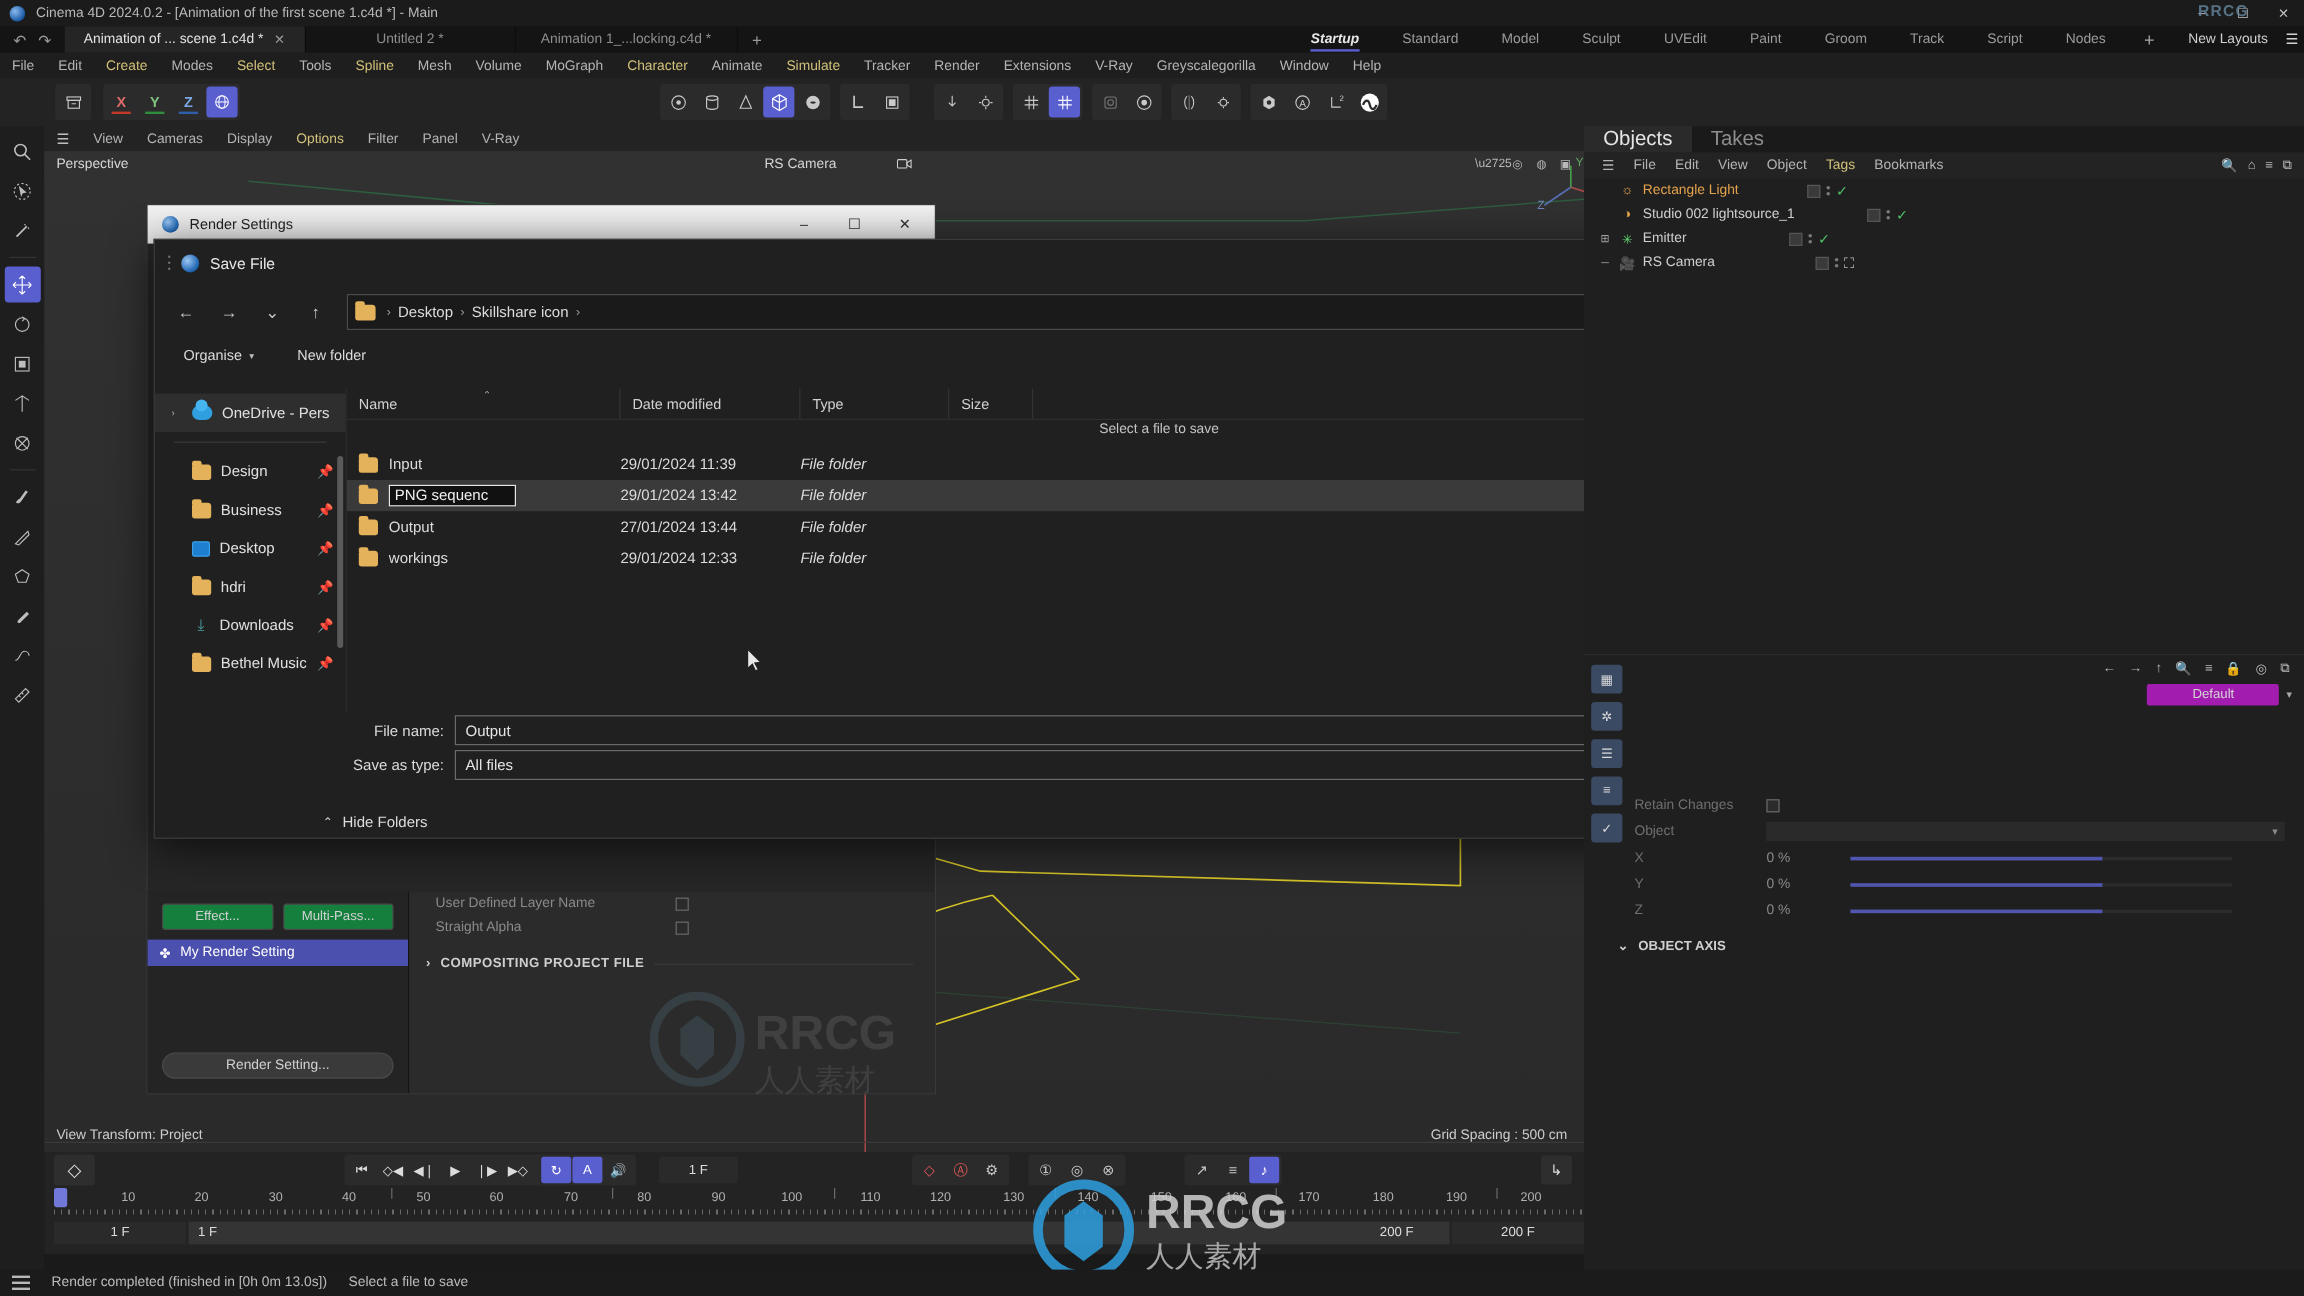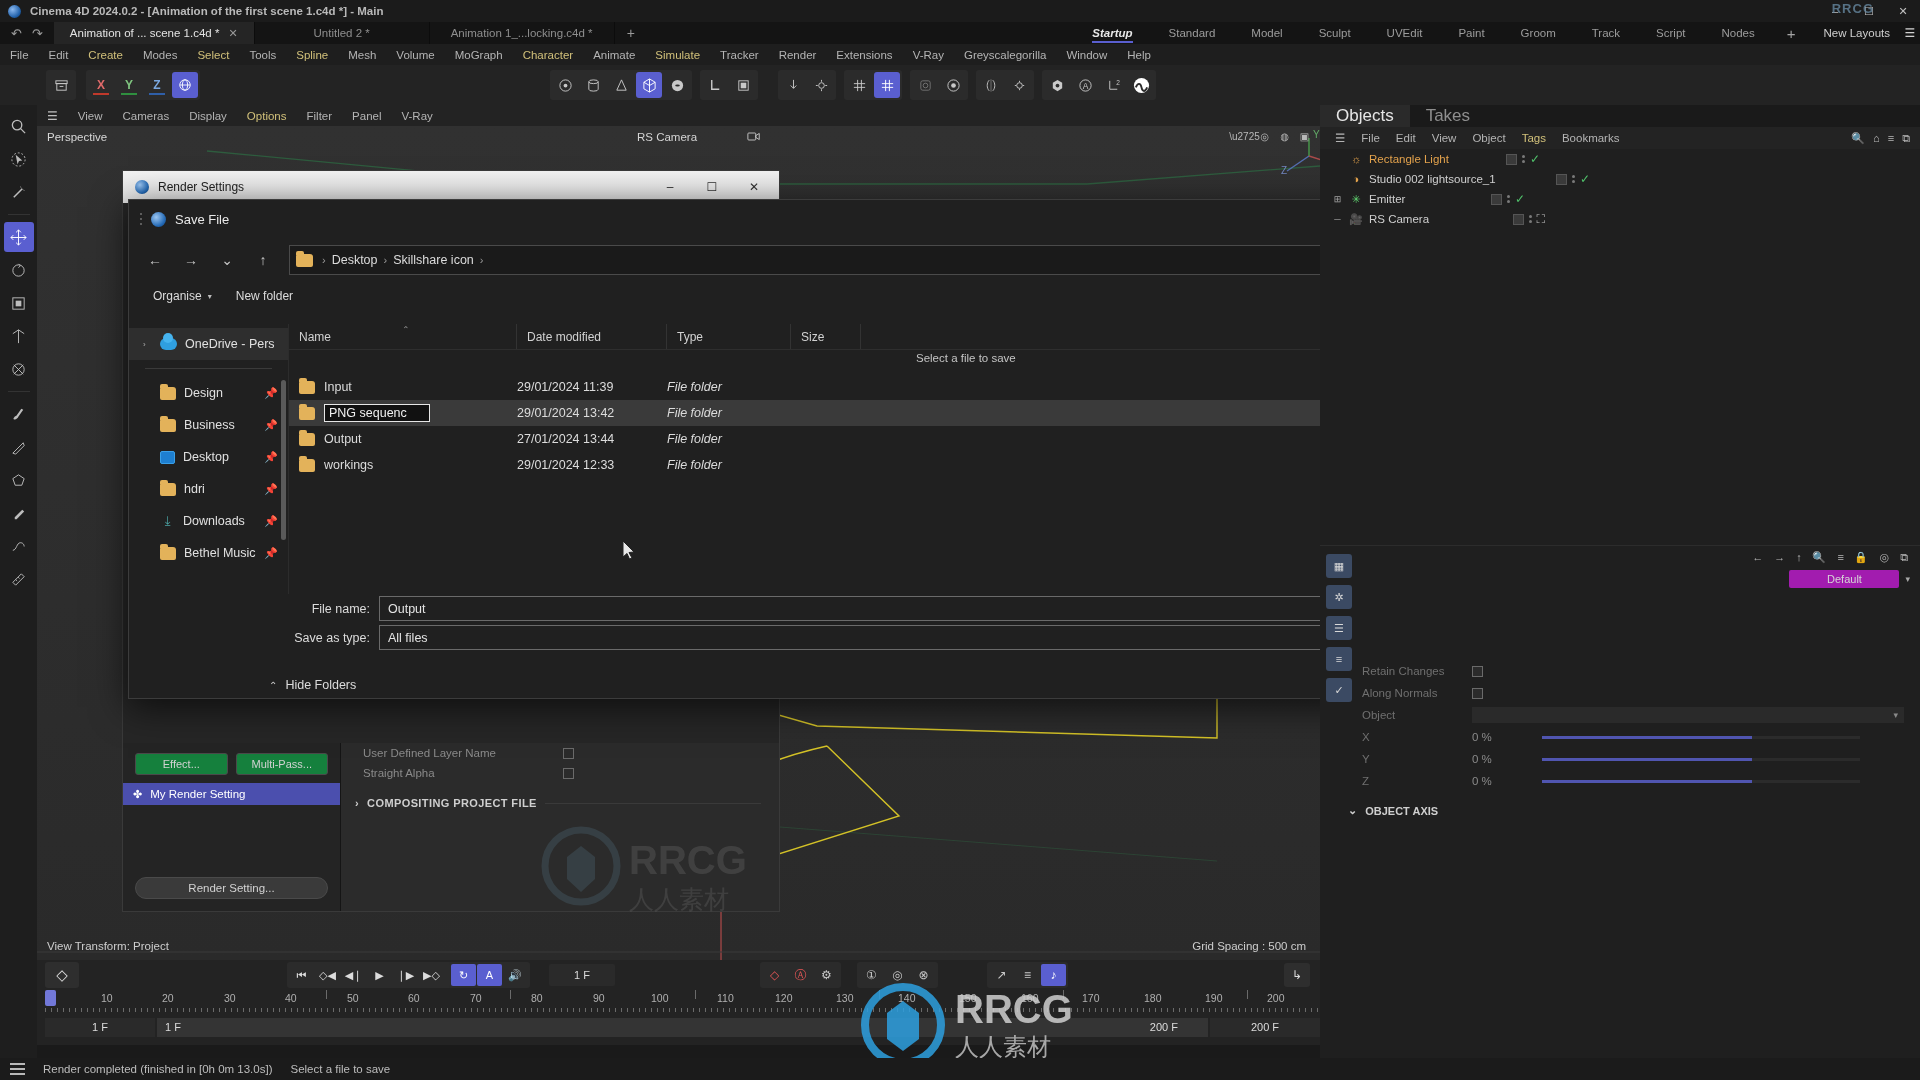--- a/index.html
+++ b/index.html
@@ -5,21 +5,21 @@
   * { box-sizing: border-box; margin:0; padding:0; }
   html,body { width:1920px; height:1080px; overflow:hidden; background:#1a1a1a;
     font-family:"Liberation Sans", sans-serif; color:#c8c8c8; }
   #root { position:relative; width:1920px; height:1080px; }
 
   
   .titlebar { position:absolute; left:0; top:0; width:1920px; height:22px;
     background:#1b1b1b; display:flex; align-items:center; }
   .tb-icon { width:13px; height:13px; margin-left:8px; border-radius:50%;
     background:radial-gradient(circle at 35% 35%,#8ab8ef,#1f5fa8 65%,#0d2e56); }
-  .tb-title { font-size:11.5px; color:#b9b9b9; margin-left:9px;font-weight:bold; }
+  .tb-title { font-size:11.5px; color:#b9b9b9; margin-left:9px; }
   .tb-btns { margin-left:auto; display:flex; height:22px; }
   .tb-btn { width:34px; height:22px; display:flex; align-items:center; justify-content:center;
     font-size:11px; color:#c0c0c0; }
   .tb-wm { position:absolute; right:46px; top:1px; font-size:13px; font-weight:bold;
     color:#6a8ea8; letter-spacing:1px; opacity:.75; }
 
   
   .tabbar { position:absolute; left:0; top:22px; width:1920px; height:22px;
     background:#141414; display:flex; align-items:stretch; }
   .undo-redo { display:flex; align-items:center; gap:10px; padding:0 11px; }
@@ -142,21 +142,21 @@
   .crumb-sep { font-size:11px; color:#9a9a9a; padding:0 2px; }
   .crumb-end { margin-left:auto; display:flex; align-items:center; }
   .cbtn { width:30px; height:28px; display:flex; align-items:center; justify-content:center;
     font-size:12px; color:#c6c6c6; }
   .searchbox { width:190px; height:30px; margin-left:8px; background:#1a1a1a;
     border:1px solid #4a4a4a; display:flex; align-items:center; padding:0 8px; }
   .searchbox input { flex:1; background:transparent; border:0; outline:0; font-size:12px;
     color:#d6d6d6; font-family:"Liberation Sans", sans-serif; }
   .searchbox input::placeholder { color:#8d8d8d; }
 
-  .dlg-tools { height:28px; display:flex; padding:0 14px; gap:4px; }
+  .dlg-tools { height:28px; display:flex; padding:0 14px; gap:16px; }
   .dt { font-size:12px; color:#dcdcdc; padding:3px 10px; border-radius:3px; display:flex;
     align-items:center; gap:6px; }
   .dt .car { font-size:8px; color:#bdbdbd; }
   .dt-right { margin-left:auto; display:flex; align-items:center; gap:4px; }
   .viewbtn { display:flex; align-items:center; gap:4px; padding:3px 6px; }
   .lines-ic { display:flex; flex-direction:column; gap:2px; }
   .lines-ic i { display:block; width:13px; height:2px; background:#cfcfcf; }
   .helpb { width:19px; height:19px; border-radius:50%; background:#2b7fd4; color:#fff;
     font-size:11px; display:flex; align-items:center; justify-content:center; font-weight:bold; }
 
@@ -1009,24 +1009,20 @@
         <div class="defbox">Default</div>
         <span style="font-size:9px;color:#a8a8a8">▾</span>
       </div>
 
       <div style="height:70px"></div>
       <div class="arow">
         <span class="l">Retain Changes</span>
         <span class="cbx"></span>
       </div>
       <div class="arow">
-        <span class="l">Along Normals</span>
-        <span class="cbx"></span>
-      </div>
-      <div class="arow">
         <span class="l"></span>
         <span class="l" style="position:absolute;left:42px">Object</span>
         <span class="combo">▾</span>
       </div>
       <div class="arow">
         <span class="l">X</span>
         <span class="num">0 %</span>
         <span class="slider">
             <i></i>
           </span>

